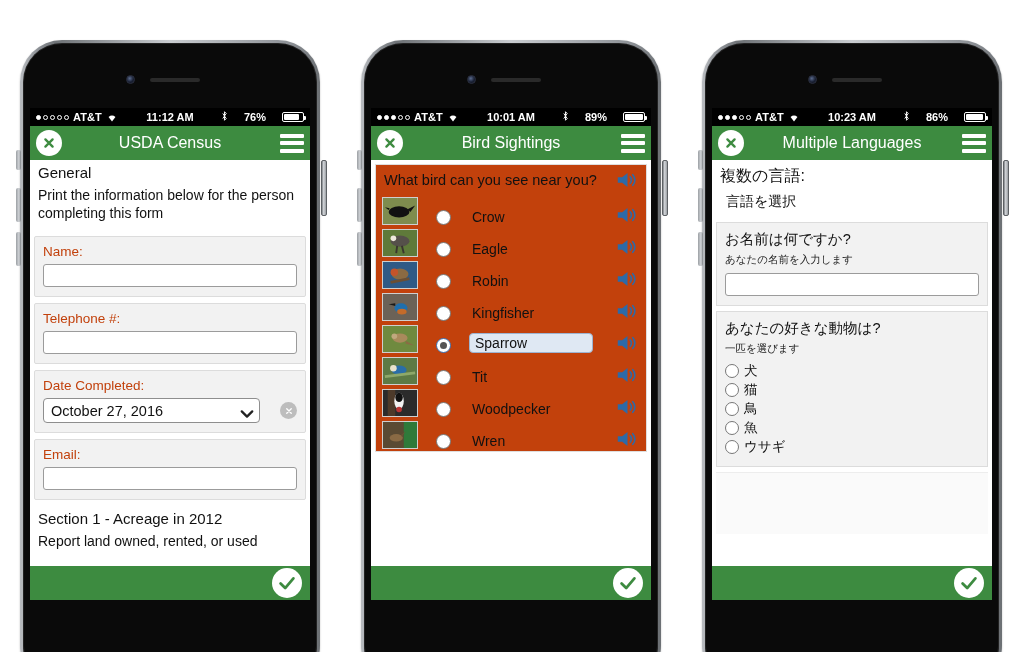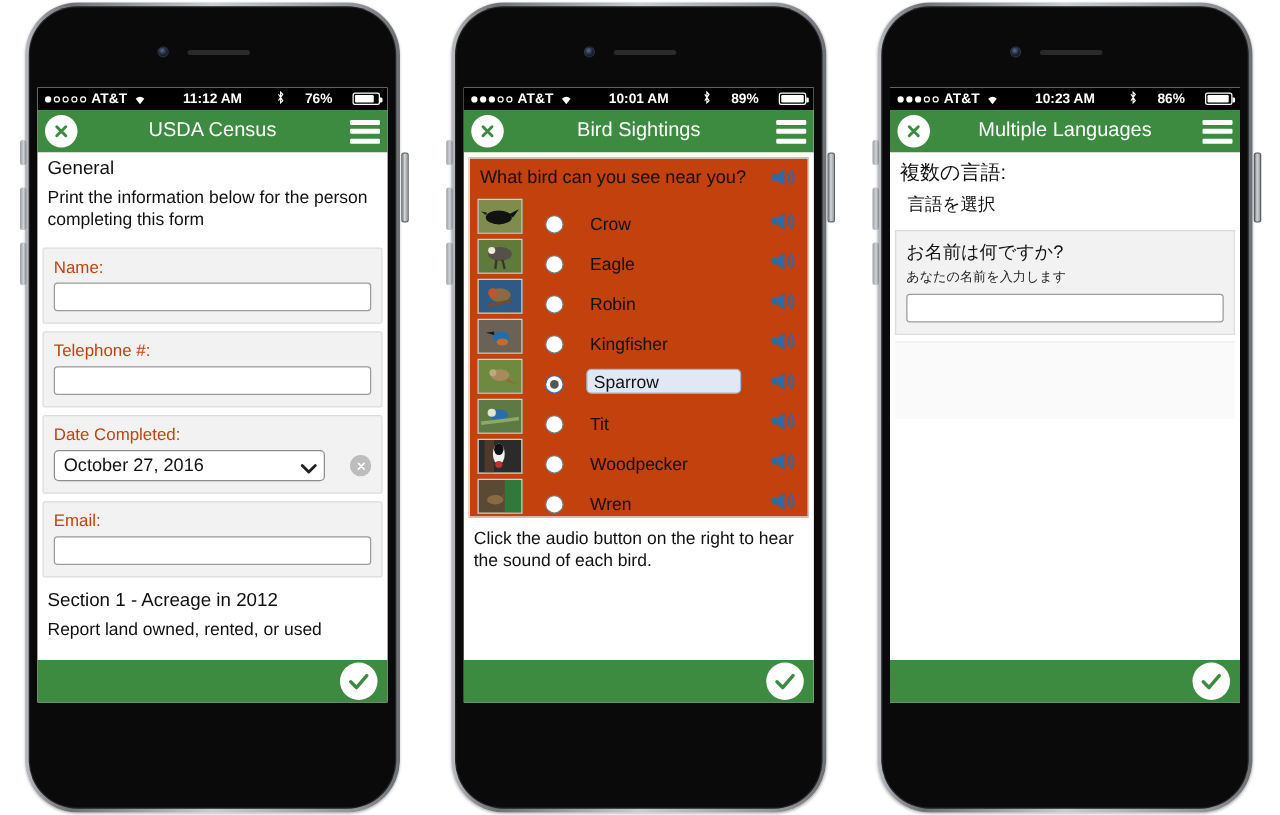--- a/index.html
+++ b/index.html
@@ -17,20 +17,21 @@
     align-items: flex-start;
     padding: 0 8px;
   }
 
   
   .phone {
     position: relative;
     width: 326px;
     height: 480px;
     flex: 0 0 326px;
+    margin-top: 38px;
   }
   .phone-outer {
     position: absolute;
     left: 12px; top: 2px;
     width: 300px; height: 648px;
     border-radius: 42px;
     background: linear-gradient(to right,#b9bcc0 0%, #8d9196 6%, #6e7276 12%, #c9ccd0 50%, #8d9196 90%, #6c7074 100%);
     box-shadow: 0 1px 2px rgba(0,0,0,.25);
   }
   .phone-body {
@@ -635,21 +636,20 @@
             <div class="spk">
               <svg viewBox="0 0 26 22" width="23" height="20">
                   <path d="M2 8 H7 L13 3 V19 L7 14 H2 Z" fill="#2d6aa8"></path>
                   <path d="M16 7.5 a5.5 5.5 0 0 1 0 7" stroke="#2d6aa8" stroke-width="1.9" fill="none" stroke-linecap="round"></path>
                   <path d="M19 5 a9 9 0 0 1 0 12" stroke="#2d6aa8" stroke-width="1.9" fill="none" stroke-linecap="round"></path>
                 </svg>
             </div>
           </div>
 
         </div>
-        <div class="hint">Click the audio button on the right to hear the sound of each bird.</div>
       </div>
 
       <div class="app-footer">
         <div class="check-btn">
           <svg viewBox="0 0 24 24" width="22" height="22">
               <path d="M5 12.5 L10 17.5 L19 7" stroke="#3d8b40" stroke-width="3" fill="none" stroke-linecap="round" stroke-linejoin="round"></path>
             </svg>
         </div>
       </div>
     </div>
@@ -716,20 +716,45 @@
       <div class="content">
         <div class="jp-title">複数の言語:</div>
         <div class="jp-sub">言語を選択</div>
 
         <div class="jp-panel">
           <div class="jp-q">お名前は何ですか?</div>
           <div class="jp-help">あなたの名前を入力します</div>
           <div class="text-input"></div>
         </div>
 
+        <div class="jp-panel">
+          <div class="jp-q">あなたの好きな動物は?</div>
+          <div class="jp-help">一匹を選びます</div>
+
+          <div class="jp-opt">
+            <div class="radio"></div>
+            <div class="jp-opt-label">犬</div>
+          </div>
+          <div class="jp-opt">
+            <div class="radio"></div>
+            <div class="jp-opt-label">猫</div>
+          </div>
+          <div class="jp-opt">
+            <div class="radio"></div>
+            <div class="jp-opt-label">鳥</div>
+          </div>
+          <div class="jp-opt">
+            <div class="radio"></div>
+            <div class="jp-opt-label">魚</div>
+          </div>
+          <div class="jp-opt">
+            <div class="radio"></div>
+            <div class="jp-opt-label">ウサギ</div>
+          </div>
+        </div>
 
         <div class="jp-blank"></div>
       </div>
 
       <div class="app-footer">
         <div class="check-btn">
           <svg viewBox="0 0 24 24" width="22" height="22">
               <path d="M5 12.5 L10 17.5 L19 7" stroke="#3d8b40" stroke-width="3" fill="none" stroke-linecap="round" stroke-linejoin="round"></path>
             </svg>
         </div>

